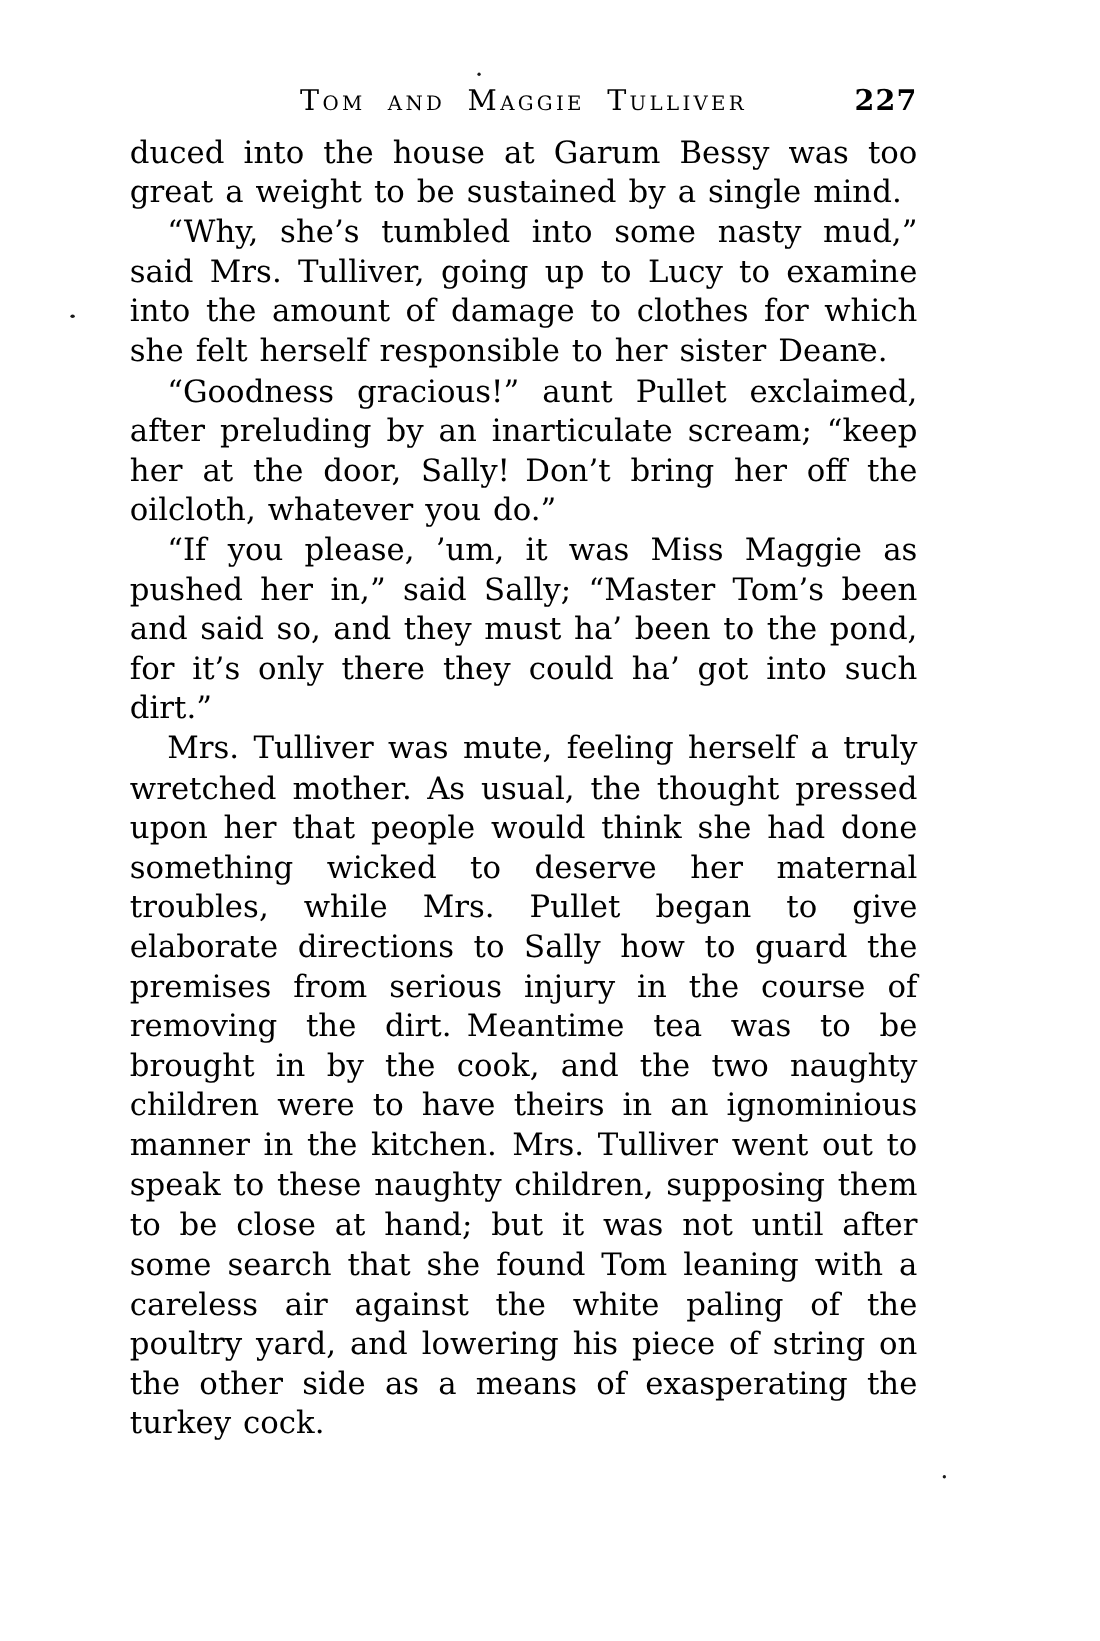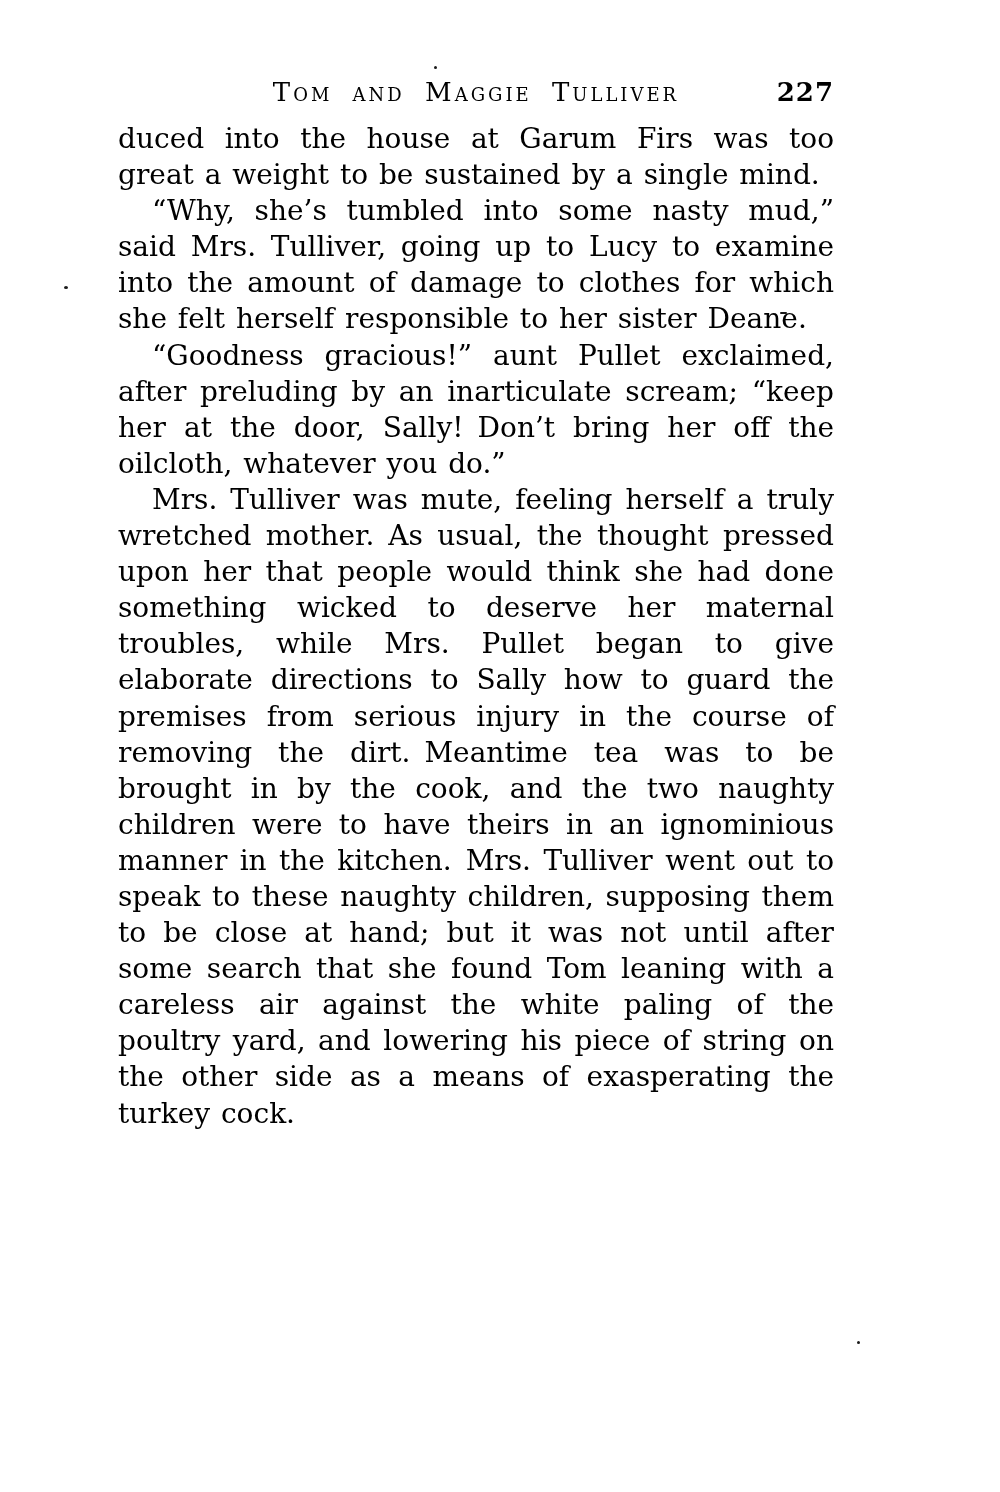--- a/index.html
+++ b/index.html
@@ -74,23 +74,24 @@
 <body>
 
 <div class="page">
 
   <div class="running-header">
     <span class="title">Tom and Maggie Tulliver</span>
     <span class="pagenum">227</span>
   </div>
 
   <div class="page-text">
-    <p class="cont">duced into the house at Garum Firs was too great a weight to be sustained by a single mind.</p>
+    <p class="cont">duced into the house at Garum Bessy was too great a weight to be sustained by a single mind.</p>
     <p>“Why, she’s tumbled into some nasty mud,” said Mrs. Tulliver, going up to Lucy to examine into the amount of damage to clothes for which she felt herself responsible to her sister Deane.</p>
     <p>“Goodness gracious!” aunt Pullet exclaimed, after preluding by an inarticulate scream; “keep her at the door, Sally! Don’t bring her off the oilcloth, whatever you do.”</p>
+    <p>“If you please, ’um, it was Miss Maggie as pushed her in,” said Sally; “Master Tom’s been and said so, and they must ha’ been to the pond, for it’s only there they could ha’ got into such dirt.”</p>
     <p>Mrs. Tulliver was mute, feeling herself a truly wretched mother. As usual, the thought pressed upon her that people would think she had done something wicked to deserve her maternal troubles, while Mrs. Pullet began to give elaborate directions to Sally how to guard the premises from serious injury in the course of removing the dirt. Meantime tea was to be brought in by the cook, and the two naughty children were to have theirs in an ignominious manner in the kitchen. Mrs. Tulliver went out to speak to these naughty children, supposing them to be close at hand; but it was not until after some search that she found Tom leaning with a careless air against the white paling of the poultry yard, and lowering his piece of string on the other side as a means of exasperating the turkey cock.</p>
   </div>
 
   <div class="speck s1"></div>
   <div class="speck s2"></div>
   <div class="speck s3"></div>
   <div class="speck s4"></div>
 
 </div>
 

